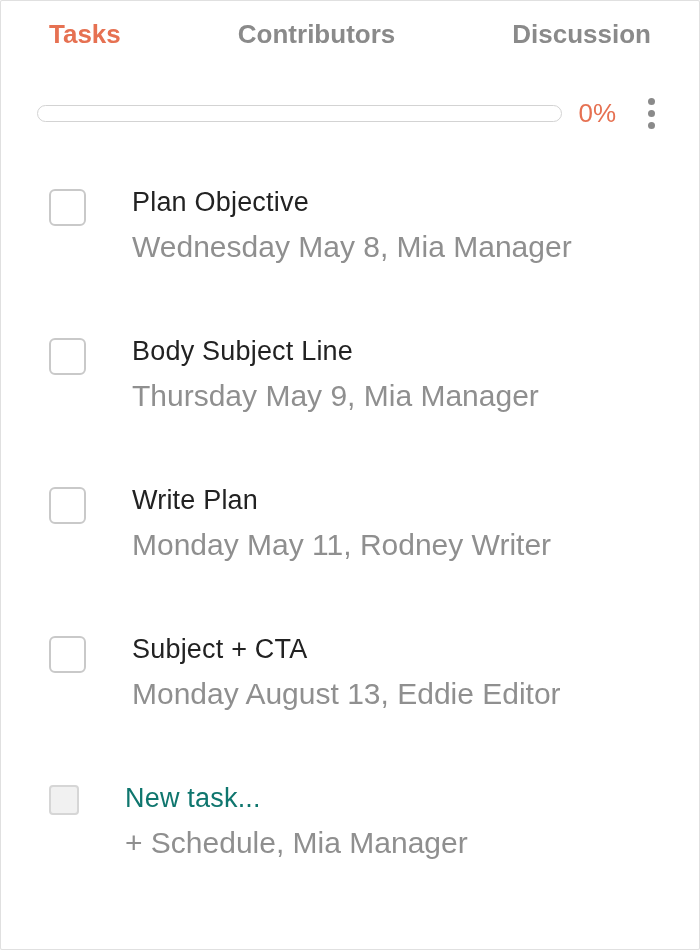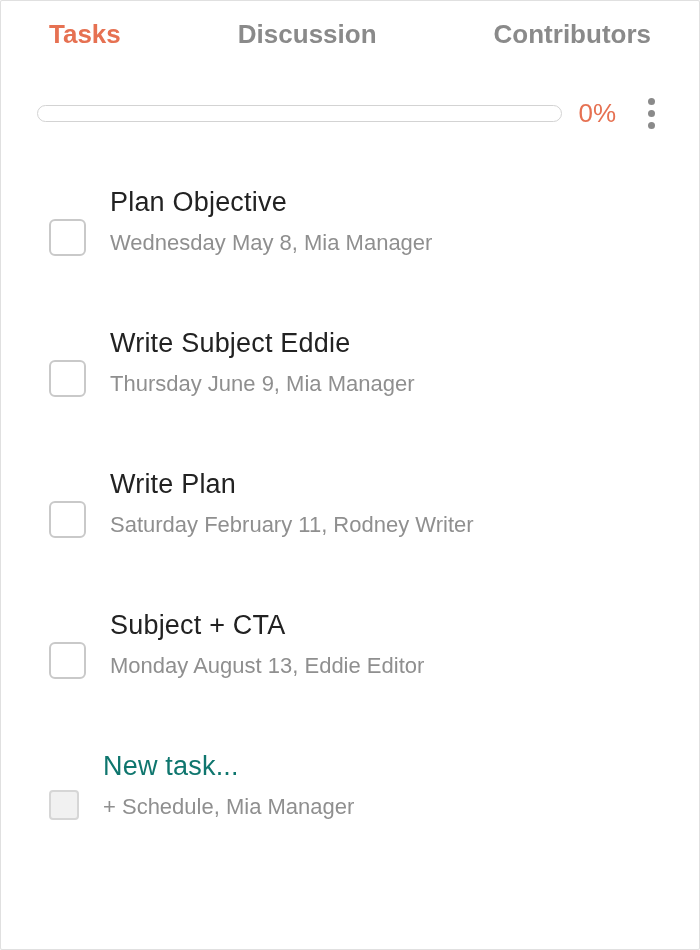--- a/index.html
+++ b/index.html
@@ -69,23 +69,23 @@
       width: 7px;
       height: 7px;
       border-radius: 50%;
       background: #8a8a8a;
     }
     .task-list {
       padding: 0 0 0 48px;
     }
     .task-item {
       display: flex;
-      align-items: flex-end;
+      align-items: flex-start;
       margin-bottom: 72px;
-      gap: 24px;
+      gap: 46px;
     }
     .task-item:last-of-type {
       margin-bottom: 40px;
     }
     .checkbox {
       width: 37px;
       height: 37px;
       border: 2px solid #c9c9c9;
       border-radius: 6px;
       background: #fff;
@@ -105,40 +105,40 @@
       flex: 1;
     }
     .task-title {
       font-size: 27px;
       font-weight: 400;
       color: #222;
       letter-spacing: 0.2px;
       margin-bottom: 12px;
     }
     .task-meta {
-      font-size: 22px;
+      font-size: 30px;
       color: #8f8f8f;
       font-weight: 400;
     }
     .new-task .task-title {
       color: #0f766e;
     }
     .new-task .task-meta {
       color: #8f8f8f;
     }
   </style>
 </head>
 <body>
 
 <div class="container">
 
   <div class="tabs">
     <div class="tab active">Tasks</div>
+    <div class="tab">Contributors</div>
     <div class="tab">Discussion</div>
-    <div class="tab">Contributors</div>
   </div>
 
   <div class="progress-row">
     <div class="progress-track"></div>
     <div class="progress-percent">0%</div>
     <div class="kebab">
       <span></span>
         <span></span>
         <span></span>
     </div>
@@ -150,30 +150,30 @@
       <div class="checkbox"></div>
       <div class="task-body">
         <div class="task-title">Plan Objective</div>
         <div class="task-meta">Wednesday May 8,   Mia Manager</div>
       </div>
     </div>
 
     <div class="task-item">
       <div class="checkbox"></div>
       <div class="task-body">
-        <div class="task-title">Write Subject Eddie</div>
-        <div class="task-meta">Thursday June 9,   Mia Manager</div>
+        <div class="task-title">Body Subject Line</div>
+        <div class="task-meta">Thursday May 9,   Mia Manager</div>
       </div>
     </div>
 
     <div class="task-item">
       <div class="checkbox"></div>
       <div class="task-body">
         <div class="task-title">Write Plan</div>
-        <div class="task-meta">Saturday February 11,   Rodney Writer</div>
+        <div class="task-meta">Monday May 11,   Rodney Writer</div>
       </div>
     </div>
 
     <div class="task-item">
       <div class="checkbox"></div>
       <div class="task-body">
         <div class="task-title">Subject + CTA</div>
         <div class="task-meta">Monday August 13,   Eddie Editor</div>
       </div>
     </div>

